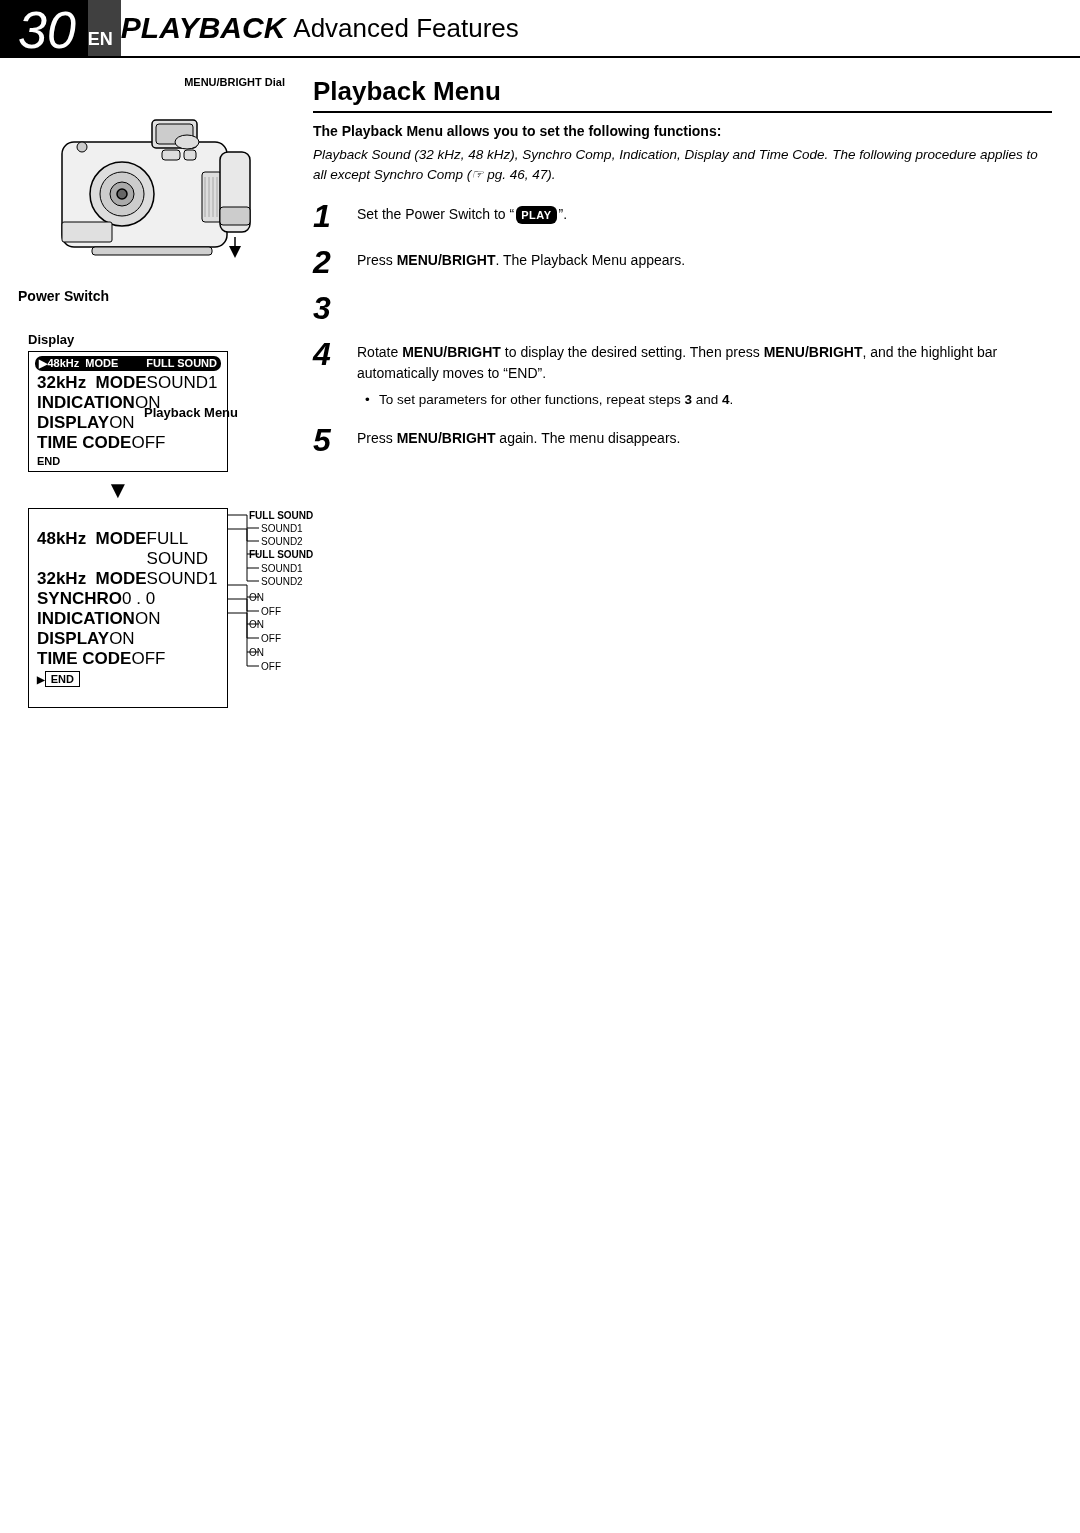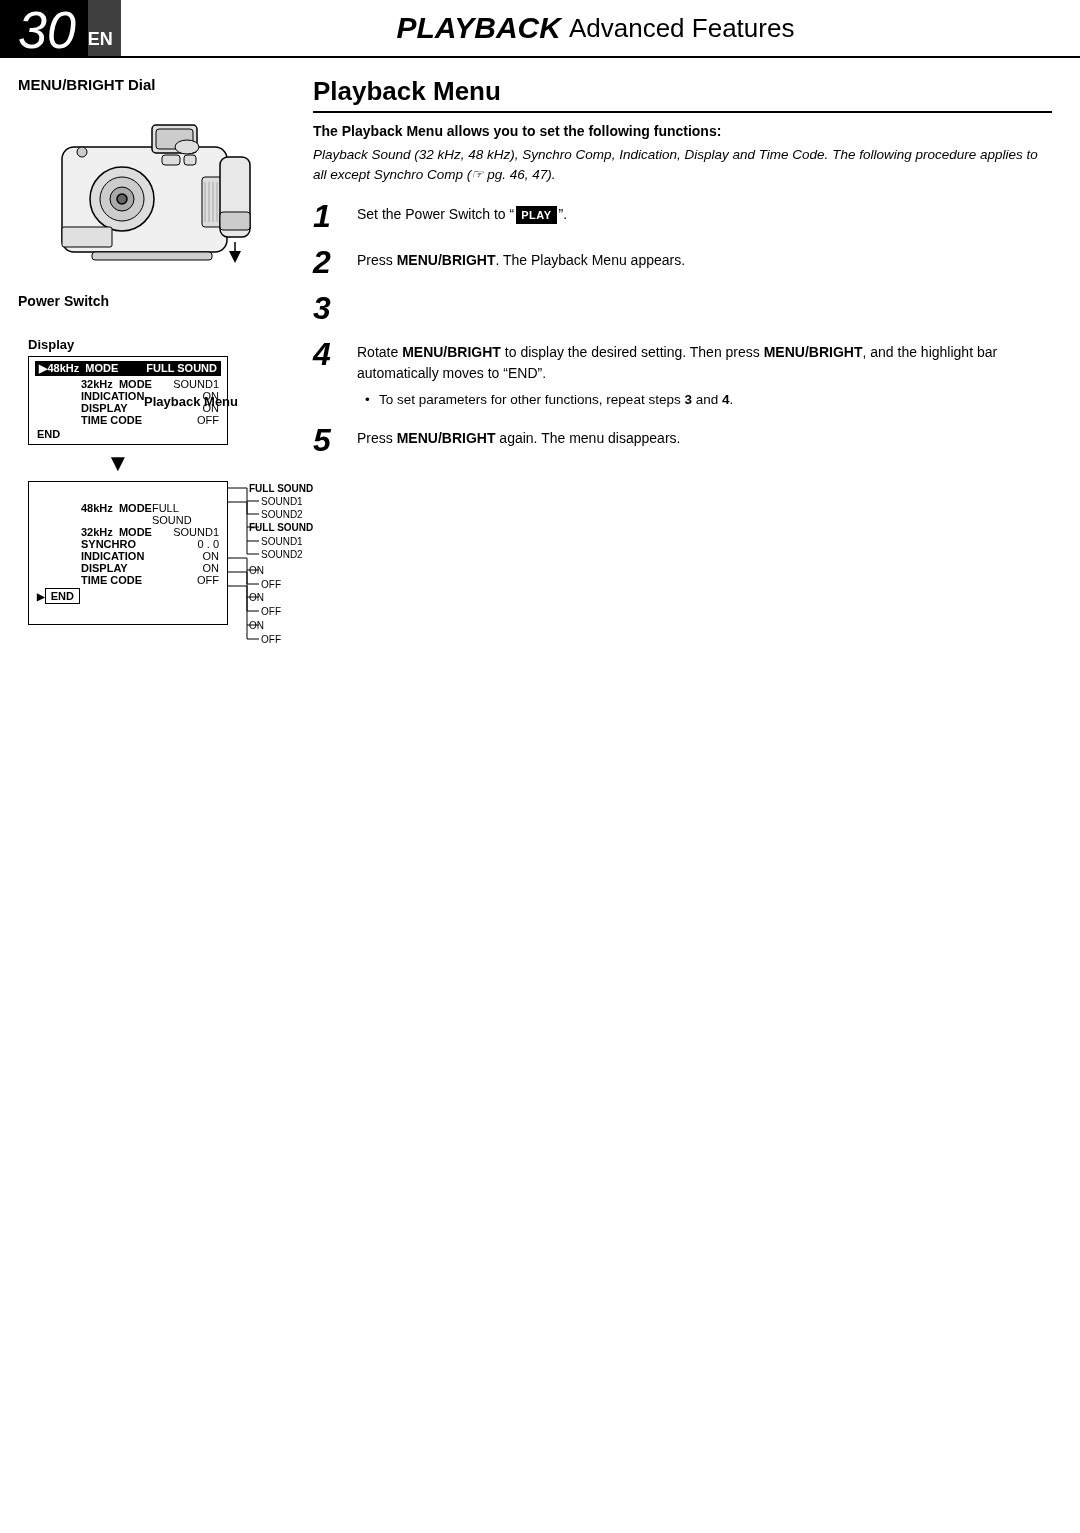--- a/index.html
+++ b/index.html
@@ -39,21 +39,21 @@
       font-size: 18px;
       font-weight: bold;
       padding: 0 8px 6px 0;
       display: flex;
       align-items: flex-end;
     }
     .header-title-area {
       flex: 1;
       display: flex;
       align-items: center;
-      justify-content: center;
+      justify-content: flex-start;
       padding-right: 10px;
     }
     .header-playback {
       font-size: 30px;
       font-style: italic;
       font-weight: bold;
       color: #000;
       margin-right: 8px;
     }
     .header-advanced {
@@ -69,23 +69,23 @@
     }
 
     
     .left-col {
       width: 295px;
       padding: 18px 10px 0 18px;
       flex-shrink: 0;
     }
 
     .menu-bright-label {
-      font-size: 15px;
-      font-weight: bold;
-      text-align: left;
+      font-size: 11px;
+      font-weight: bold;
+      text-align: right;
       margin-bottom: 4px;
     }
 
     
     .camera-illustration {
       width: 240px;
       height: 190px;
       margin: 0 auto;
       display: block;
     }
@@ -116,27 +116,27 @@
     }
     .menu-box-title-row {
       display: flex;
       justify-content: space-between;
       background: #000;
       color: #fff;
       padding: 1px 4px;
       font-size: 11px;
       font-weight: bold;
       margin-bottom: 2px;
+      border-radius: 7px;
     }
     .menu-row {
       display: flex;
-      justify-content: space-between;
-      font-size: 11px;
+      justify-content: flex-start;
+      font-size: 17px;
       padding: 0 2px;
-      margin-left: 44px;
     }
     .menu-row-label { font-weight: bold; }
     .menu-row-value {}
     .menu-end {
       font-size: 11px;
       font-weight: bold;
       margin-top: 2px;
       padding-left: 2px;
     }
 
@@ -227,20 +227,21 @@
 
     .play-badge {
       display: inline-block;
       background: #000;
       color: #fff;
       font-size: 11px;
       font-weight: bold;
       padding: 1px 5px;
       margin: 0 2px;
       letter-spacing: 0.5px;
+      border-radius: 6px;
     }
 
     .bullet-list {
       margin-top: 6px;
       margin-left: 8px;
     }
     .bullet-list li {
       list-style: none;
       font-size: 13.5px;
       line-height: 1.5;

